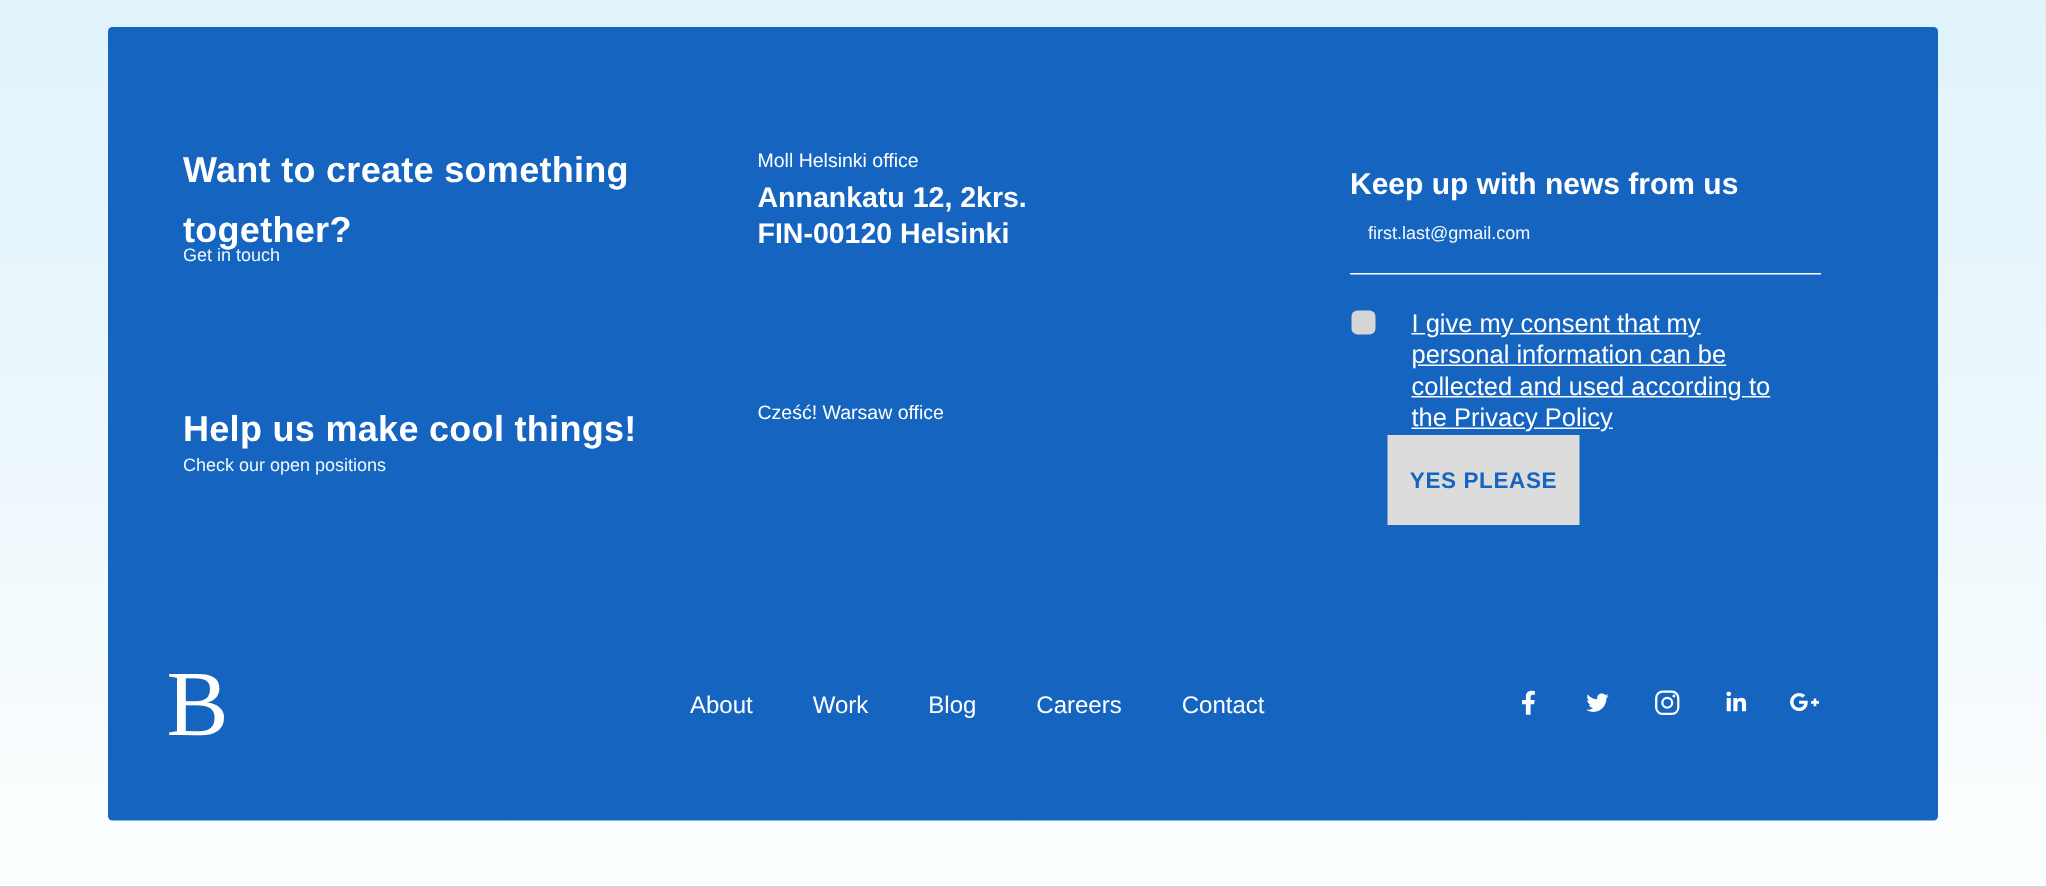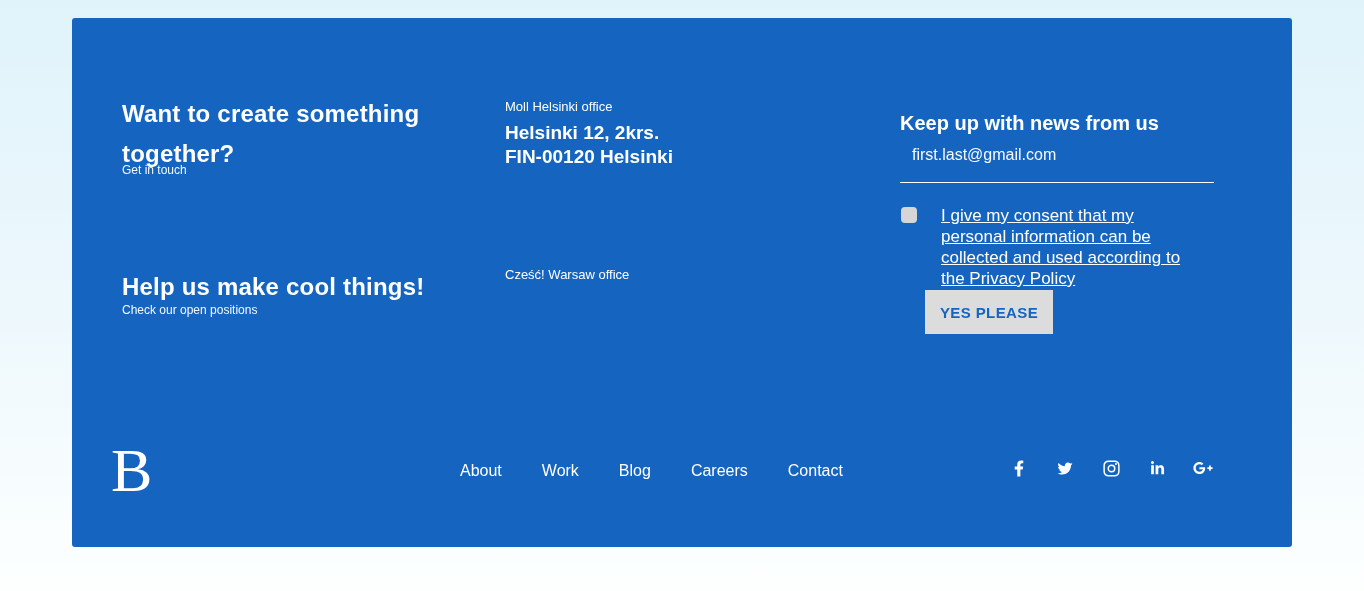--- a/index.html
+++ b/index.html
@@ -40,37 +40,37 @@
   .office-label.warsaw { top:249px; }
   .office-address.warsaw { top:271px; }
 
   
   .newsletter-heading {
     position:absolute; left:828px; top:78px; font-size:20px; font-weight:700;margin-top:16px;
   }
   .email-input {
     position:absolute; left:828px; top:125px; width:314px; height:40px;
     background:transparent; border:none; border-bottom:1px solid #ffffff;
-    outline:none; color:#ffffff; font-size:16px;
+    outline:none; color:#ffffff; font-size:12px;
     font-family:"Liberation Sans", sans-serif; padding:0 4px 16px 12px;
   }
   .email-input::placeholder { color:#ffffff; opacity:.96; }
   .consent-row { position:absolute; left:829px; top:187px; display:flex; }
   .consent-checkbox {
     width:16px; height:16px; flex:0 0 16px; background:#d6d6d6;
     border-radius:4px; margin-top:2px; cursor:pointer;
   }
   .consent-text {
     margin-left:24px; width:248px; font-size:17px; line-height:21px;
     color:#ffffff;
     text-decoration:underline;
   }
   .privacy-link { color:#ffffff; text-decoration:none; cursor:pointer; }
   .submit-button {
-    position:absolute; left:853px; top:272px; width:128px; height:44px;
+    position:absolute; left:853px; top:272px; width:128px; height:60px;
     background:#dcdcdc; border:none; color:#1565c0; font-weight:700;
     font-size:15px; letter-spacing:.4px; font-family:"Liberation Sans", sans-serif;
     cursor:pointer;
   }
 
   
   .footer-logo {
     position:absolute; left:39px; top:421px; font-family:"Liberation Serif", serif;
     font-size:62px; line-height:1; font-weight:400; color:#ffffff;
   }
@@ -98,21 +98,21 @@
 <div class="stage">
   <div class="panel">
 
     <h2 class="cta-primary-heading">Want to create something together?</h2>
     <a class="cta-link first">Get in touch</a>
     <h2 class="cta-secondary-heading">Help us make cool things!</h2>
     <a class="cta-link second">Check our open positions</a>
 
     <div class="office-label helsinki">Moll Helsinki office</div>
     <div class="office-address helsinki">
-      <div>Helsinki 12, 2krs.</div>
+      <div>Annankatu 12, 2krs.</div>
       <div>FIN-00120 Helsinki</div>
     </div>
     <div class="office-label warsaw">Cześć! Warsaw office</div>
 
     <h3 class="newsletter-heading">Keep up with news from us</h3>
     <input class="email-input" type="email" placeholder="first.last@gmail.com" style="">
     <div class="consent-row">
       <div class="consent-checkbox"></div>
       <div class="consent-text"><span>I give my consent that my personal information can be collected and used according to the </span><a class="privacy-link">Privacy Policy</a></div>
     </div>

